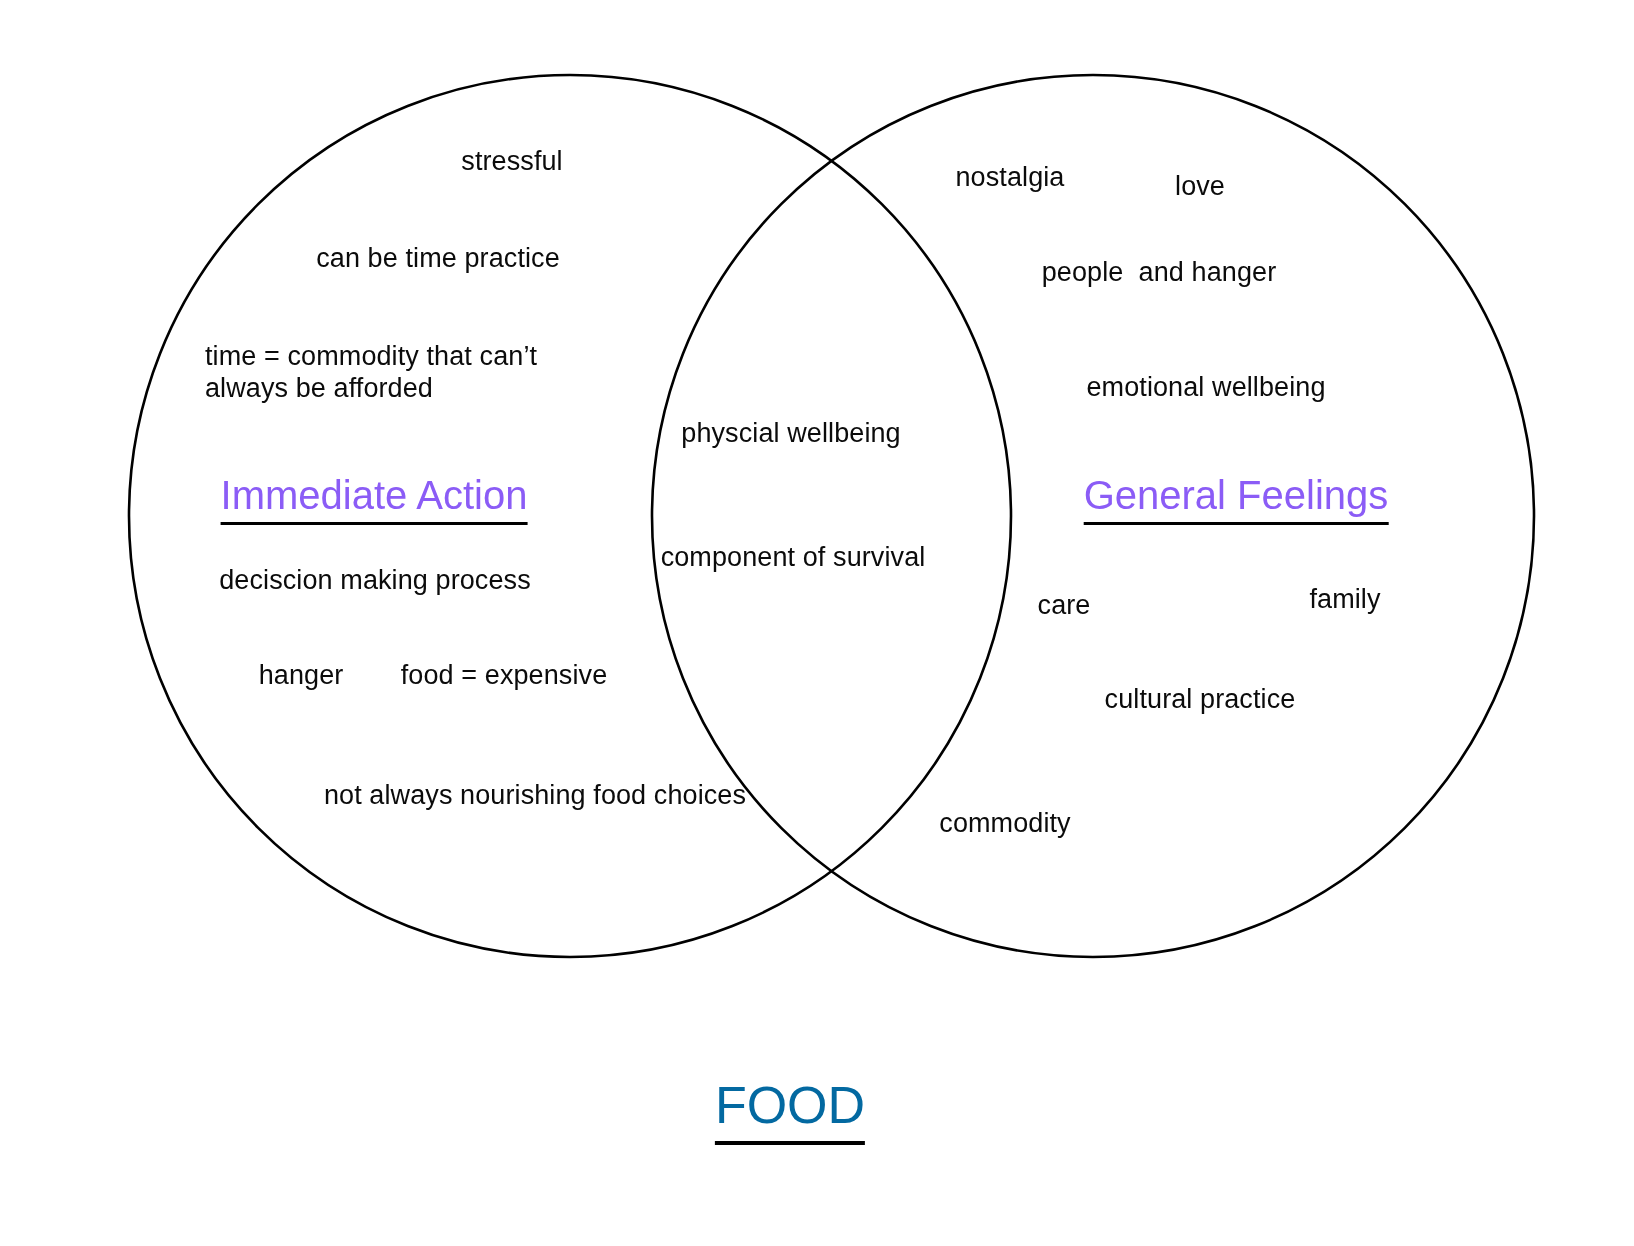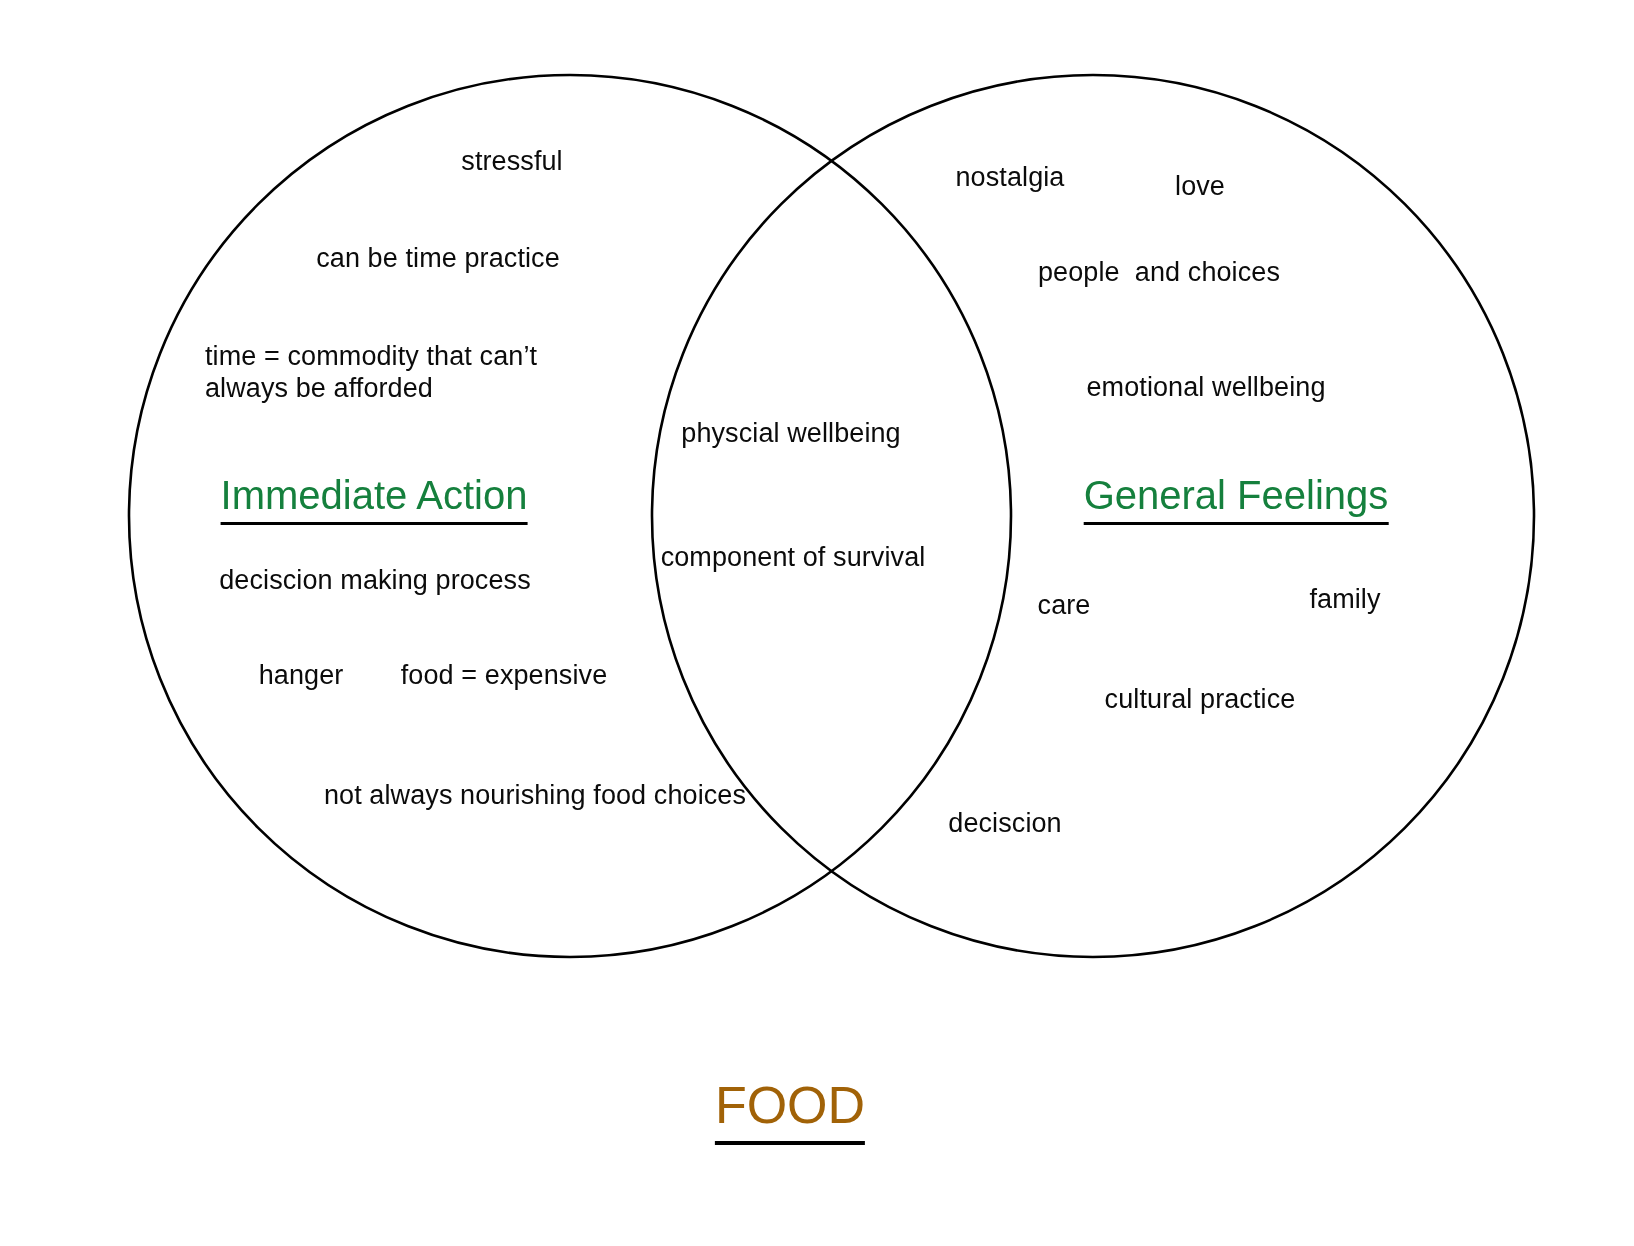--- a/index.html
+++ b/index.html
@@ -32,31 +32,31 @@
     line-height: 1.18;
     color: #0b0b0b;
     letter-spacing: 0.1px;
   }
   .lbl.center { transform: translateX(-50%); text-align: center; }
   .set-title {
     position: absolute;
     transform: translateX(-50%);
     font-size: 40px;
     line-height: 1.1;
-    color: #15803d;
+    color: #8b5cf6;
     white-space: pre;
     padding-bottom: 5px;
     border-bottom: 3px solid #000000;
   }
   .diagram-title {
     position: absolute;
     transform: translateX(-50%);
     font-size: 52px;
     line-height: 1.1;
-    color: #a16207;
+    color: #0369a1;
     white-space: pre;
     padding-bottom: 7px;
     border-bottom: 4px solid #000000;
   }
 </style>
 </head>
 <body>
 
 <div id="canvas">
 
@@ -83,29 +83,29 @@
   <div class="lbl center" style="left:512px; top:780px;margin-left:23px;">not always nourishing food choices</div>
 
   <div class="lbl center" style="left:791px; top:418px;">physcial wellbeing</div>
 
   <div class="lbl center" style="left:793px; top:542px;">component of survival</div>
 
   <div class="lbl center" style="left:1010px; top:162px;">nostalgia</div>
 
   <div class="lbl center" style="left:1200px; top:171px;">love</div>
 
-  <div class="lbl center" style="left:1159px; top:257px;">people  and choices</div>
+  <div class="lbl center" style="left:1159px; top:257px;">people  and hanger</div>
 
   <div class="lbl center" style="left:1206px; top:372px;">emotional wellbeing</div>
 
   <div class="set-title" style="left:1236px; top:473px;">General Feelings</div>
 
   <div class="lbl center" style="left:1064px; top:590px;">care</div>
 
   <div class="lbl center" style="left:1345px; top:584px;">family</div>
 
   <div class="lbl center" style="left:1200px; top:684px;">cultural practice</div>
 
-  <div class="lbl center" style="left:1005px; top:808px;">deciscion</div>
+  <div class="lbl center" style="left:1005px; top:808px;">commodity</div>
 
   <div class="diagram-title" style="left:790px; top:1077px;">FOOD</div>
 
 </div>
 
 </body></html>

